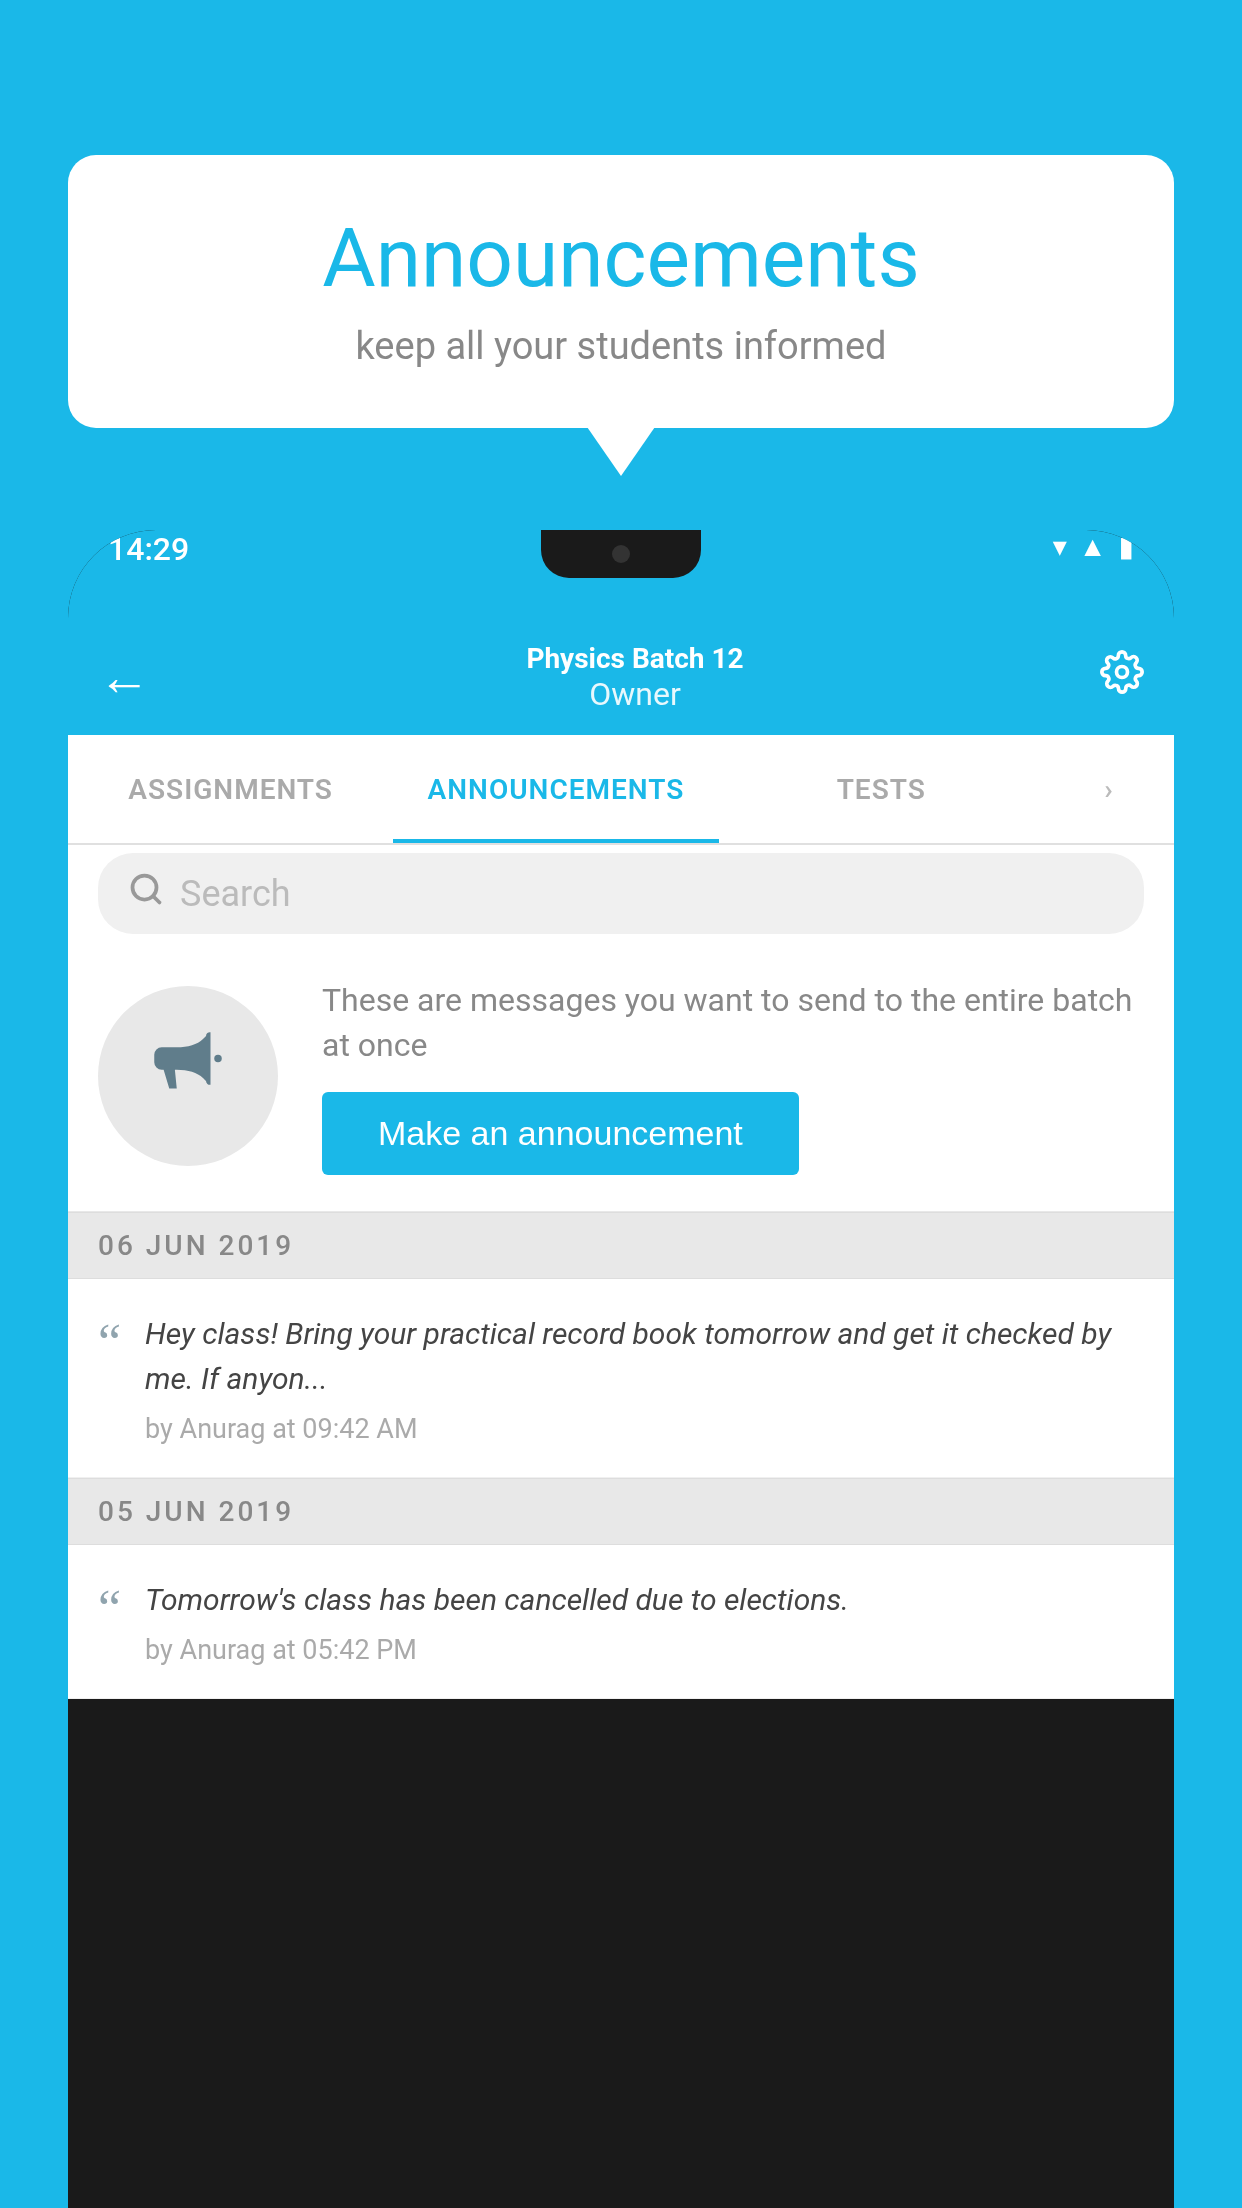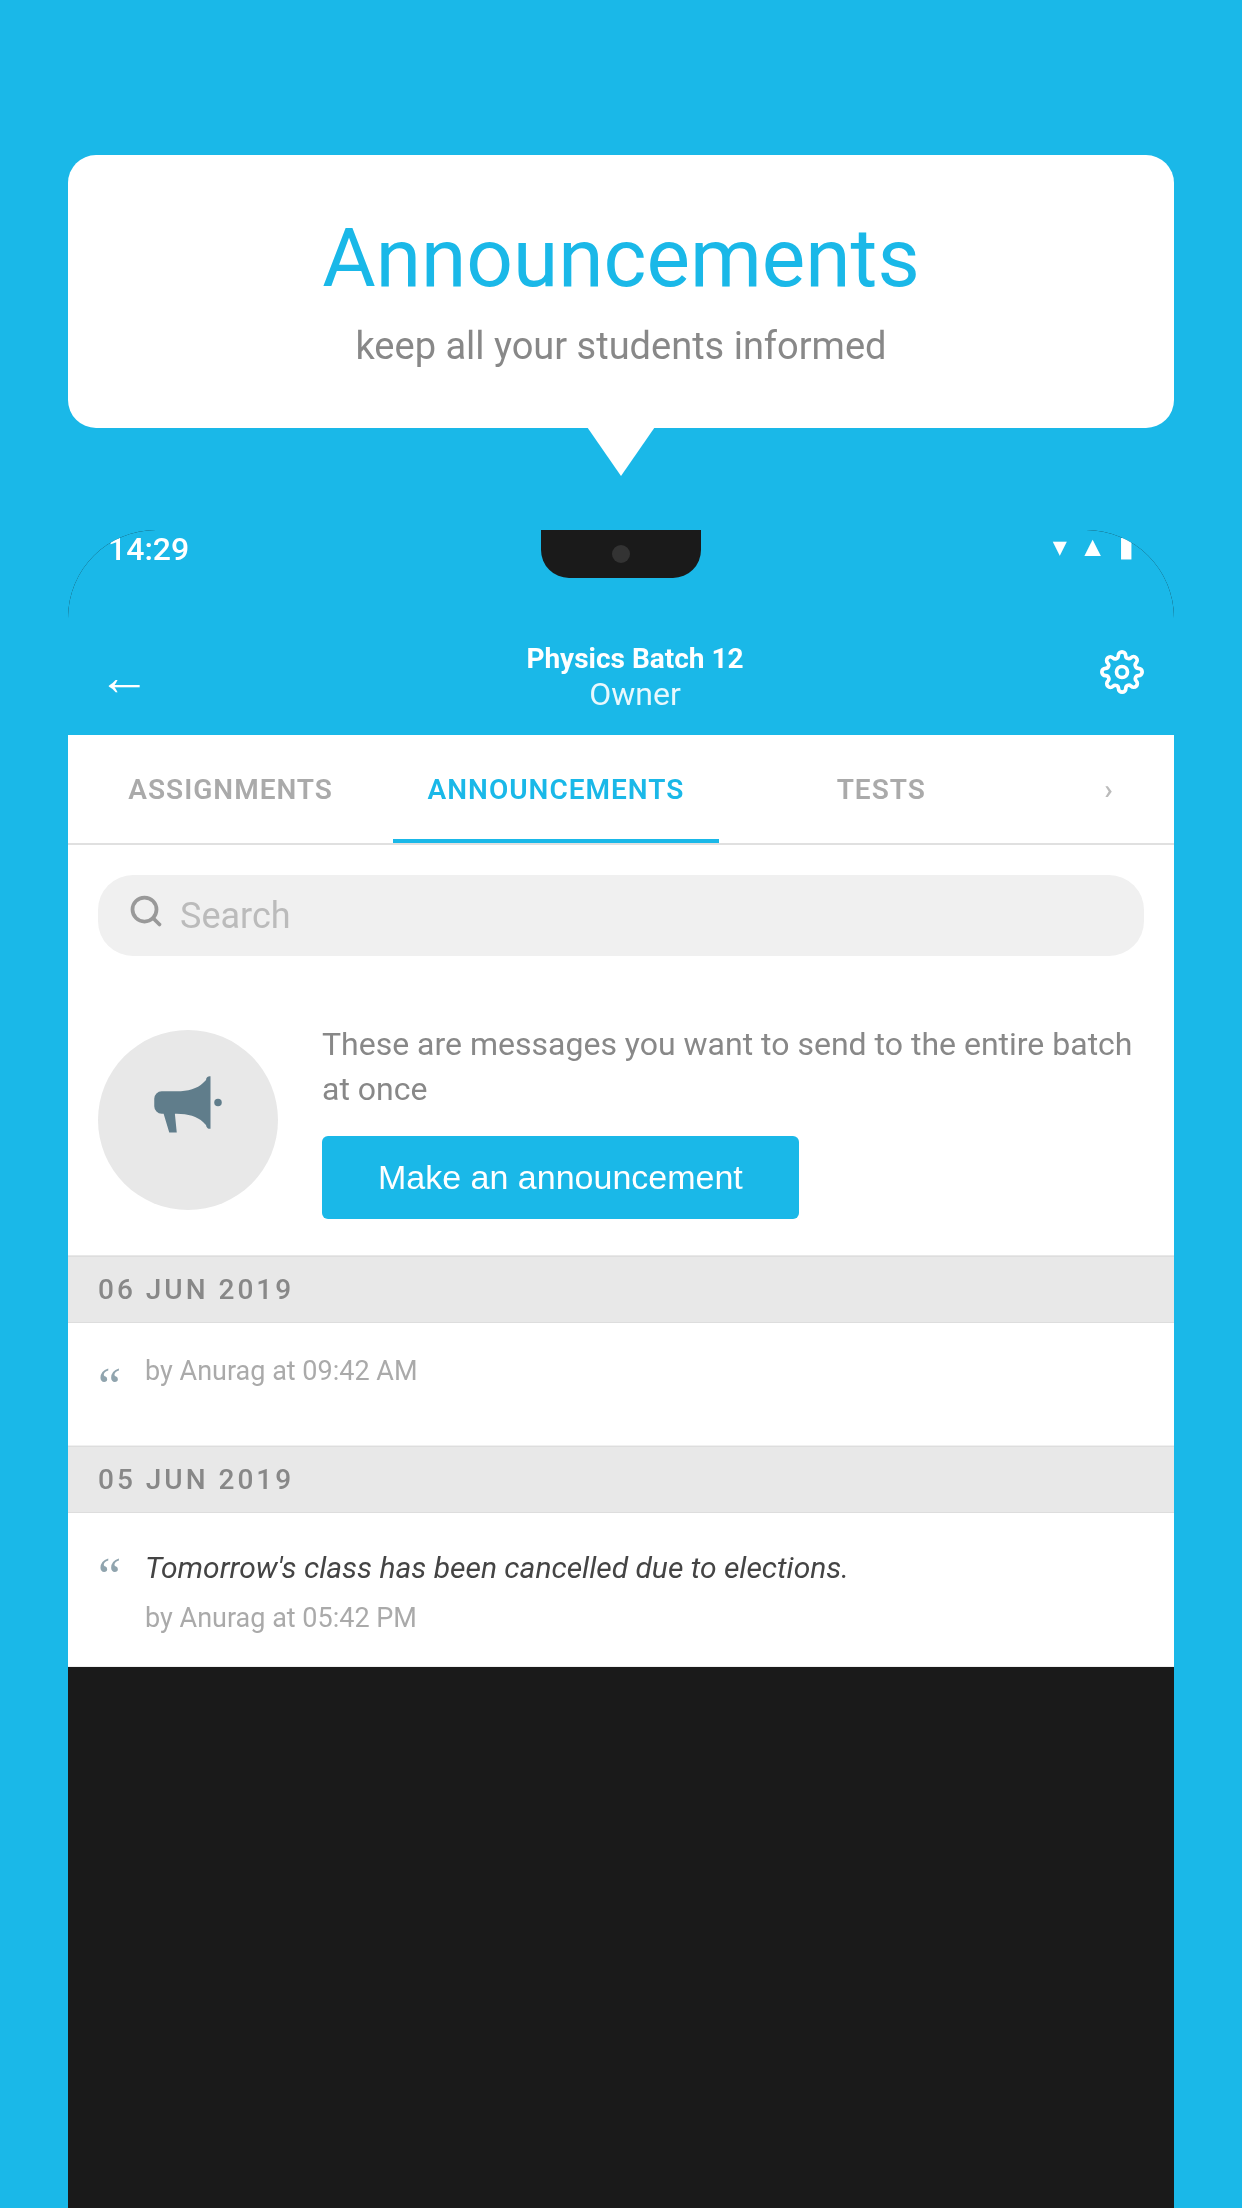--- a/index.html
+++ b/index.html
@@ -196,21 +196,21 @@
     .content-area {
       background: #f5f5f5;
       flex: 1;
       overflow: hidden;
     }
 
     
     .search-bar {
       background: white;
       margin: 0;
-      padding: 30px 30px;
+      padding: 8px 30px;
     }
 
     .search-input-wrap {
       background: #f0f0f0;
       border-radius: 35px;
       display: flex;
       align-items: center;
       padding: 18px 30px;
       gap: 16px;
     }
@@ -401,20 +401,21 @@
         <button class="make-announcement-btn">Make an announcement</button>
       </div>
     </div>
 
     <div class="date-sep">
       <span>06  JUN  2019</span>
     </div>
     <div class="announcement-item">
       <span class="quote-icon">“</span>
       <div class="announcement-content">
+        <div class="announcement-text">Hey class! Bring your practical record book tomorrow and get it checked by me. If anyon...</div>
         <div class="announcement-meta">by Anurag at 09:42 AM</div>
       </div>
     </div>
 
     <div class="date-sep">
       <span>05  JUN  2019</span>
     </div>
     <div class="announcement-item">
       <span class="quote-icon">“</span>
       <div class="announcement-content">

